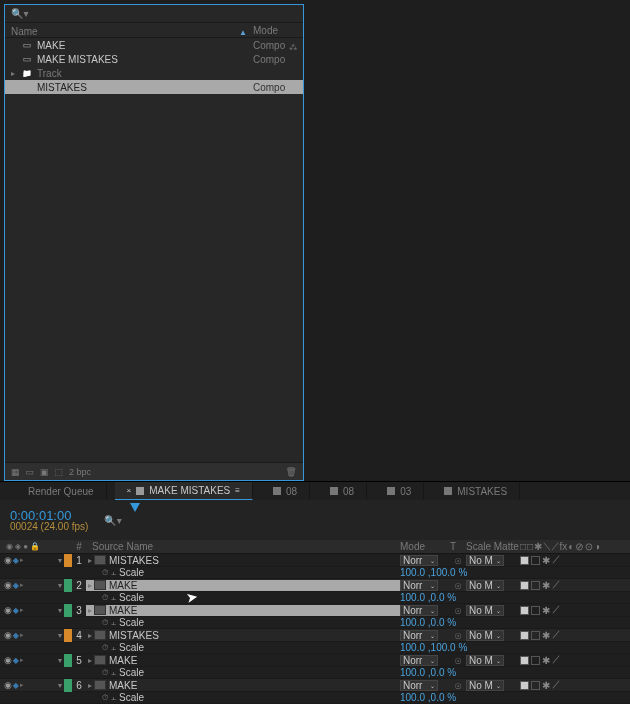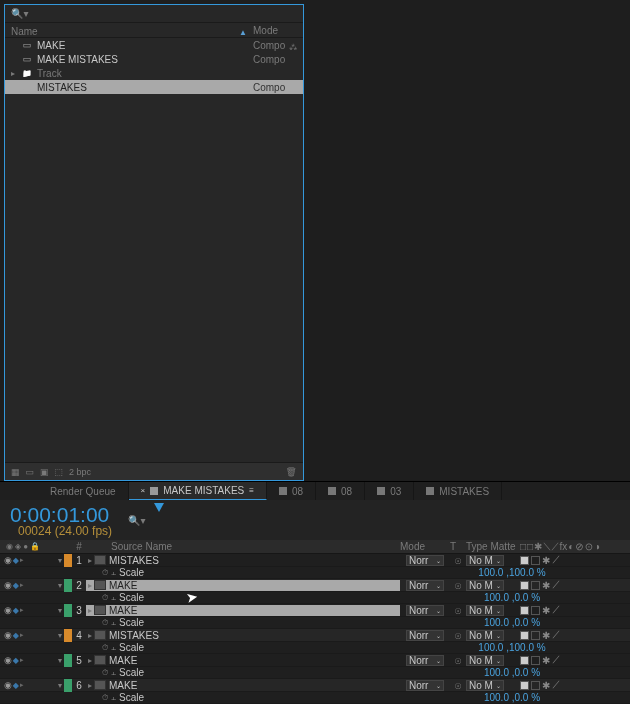--- a/index.html
+++ b/index.html
@@ -36,80 +36,80 @@
   .proj-item .type{width:50px;color:var(--dim);}
   .proj-item.selected .type{color:#333;}
   .flow-icon{font-size:7px;margin-left:2px;}
   .proj-footer{height:18px;border-top:1px solid #1a1a1a;display:flex;align-items:center;gap:6px;padding:0 6px;background:#2f2f2f;}
   .proj-footer span{color:var(--dim);font-size:9px;}
   .bpc{color:#777;font-size:8px;}
   .trash{margin-left:auto;}
 
   
   .timeline-area{flex:1;background:#1f1f1f;border-top:1px solid #000;display:flex;flex-direction:column;}
-  .tab-strip{height:18px;display:flex;align-items:center;gap:0;padding-left:16px;background:#1f1f1f;margin-left:22px;}
+  .tab-strip{height:18px;display:flex;align-items:center;gap:8px;padding-left:16px;background:#1f1f1f;}
   .tab{padding:0 12px;height:100%;display:flex;align-items:center;color:var(--dim);gap:5px;border-right:1px solid #161616;}
   .tab.active{background:#2a2a2a;color:var(--text);border-bottom:1px solid var(--blue);}
   .tab .sq{width:8px;height:8px;background:#777;display:inline-block;}
   .tab.active .sq{background:#999;}
   .tab .menu{font-size:8px;}
   
   .time-row{height:40px;display:flex;align-items:center;padding-left:10px;gap:8px;background:#232323;}
-  .time-row .timecode{color:var(--blue);font-size:21px;}
-  .time-row .frames{color:#b58f3a;font-size:12px;margin-left:8px;}
+  .time-row .timecode{color:var(--blue);font-size:13px;}
+  .time-row .frames{color:#b58f3a;font-size:10px;}
   .time-row .tsearch{color:var(--dim);margin-left:8px;}
   .time-track{flex:1;height:100%;position:relative;}
   .playhead{position:absolute;left:0;top:3px;width:0;height:0;border-left:5px solid transparent;border-right:5px solid transparent;border-top:9px solid var(--blue);}
 
   .header-row{height:14px;display:flex;align-items:center;background:#2b2b2b;border-bottom:1px solid #161616;color:var(--dim);}
   .hr-switches{width:64px;display:flex;gap:2px;padding-left:6px;}
   .hr-switches span{font-size:8px;}
   .hr-color{width:8px;}
   .hr-idx{width:14px;text-align:center;}
-  .hr-name{flex:1;padding-left:6px;margin-left:19px;}
+  .hr-name{flex:1;padding-left:6px;}
   .hr-mode{width:50px;}
   .hr-t{width:16px;}
   .hr-matte{width:54px;}
   .hr-icons{width:110px;display:flex;gap:1px;font-size:8px;}
 
   .layer-rows{flex:1;}
   .layer{height:13px;display:flex;align-items:center;border-bottom:1px solid #1a1a1a;}
   .layer.alt{background:#262626;}
   .sw-group{width:64px;display:flex;align-items:center;padding-left:4px;gap:1px;}
   .sw-group .eye{color:#999;font-size:9px;}
   .sw-group .kf{color:#3a77aa;font-size:8px;}
   .sw-group .arrow{color:var(--dim);font-size:8px;margin-left:auto;margin-right:2px;}
   .color-tag{width:8px;height:13px;}
   .color-tag.orange{background:#d88a2b;}
   .color-tag.green{background:#3aa06b;}
   .idx{width:14px;text-align:center;color:var(--text);}
   .layer-name-cell{flex:1;display:flex;align-items:center;padding-left:2px;}
   .layer-name-cell .exp{font-size:8px;color:var(--dim);margin-right:2px;}
   .layer-name-cell .box{width:12px;height:10px;background:#555;margin-right:3px;border:1px solid #333;}
   .layer-name-cell.selected{background:var(--select);color:#222;}
-  .mode-cell{width:50px;display:flex;align-items:center;justify-content:center;}
+  .mode-cell{width:50px;display:flex;align-items:center;}
   .mode-cell select, .dropdown{background:#333;color:var(--text);border:1px solid #444;height:11px;font-size:8px;padding:0 2px;}
   .dropdown{display:inline-flex;align-items:center;width:38px;justify-content:space-between;}
   .dropdown .dd-arrow{font-size:6px;}
   .t-cell{width:16px;text-align:center;}
   .t-cell .link{font-size:8px;color:#888;}
   .matte-cell{width:54px;}
   .switch-cell{width:110px;display:flex;align-items:center;gap:2px;}
   .switch-cell .sq{width:9px;height:9px;border:1px solid #555;}
   .switch-cell .sq.on{background:#ccc;}
   .switch-cell .motion{color:#888;}
   .switch-cell .dash{color:#888;}
 
   .prop{height:12px;display:flex;align-items:center;border-bottom:1px solid #1a1a1a;}
   .prop .sw-group{width:64px;}
   .prop .color-tag{width:8px;}
   .prop-name{flex:1;padding-left:30px;display:flex;align-items:center;gap:3px;}
   .prop-name .stopwatch{color:#888;font-size:8px;}
   .prop-name .graph{color:#888;font-size:8px;}
-  .prop-val{width:230px;text-align:center;padding-right:6px;color:#4aa3df;}
+  .prop-val{width:230px;text-align:left;padding-right:6px;color:#4aa3df;}
   .cursor{position:absolute;left:186px;top:589px;font-size:14px;color:#fff;pointer-events:none;transform:rotate(-10deg);}
 </style>
 </head>
 <body>
 
 <div class="project-panel">
   <div class="search-row">
     <span class="search-icon">🔍▾</span>
   </div>
   <div class="name-header">
@@ -201,21 +201,21 @@
       <span>◉</span>
       <span>◈</span>
       <span>●</span>
       <span>🔒</span>
     </div>
     <div class="hr-color"></div>
     <div class="hr-idx">#</div>
     <div class="hr-name">Source Name</div>
     <div class="hr-mode">Mode</div>
     <div class="hr-t">T</div>
-    <div class="hr-matte">Type Matte</div>
+    <div class="hr-matte">Scale Matte</div>
     <div class="hr-icons">
       <span>□</span>
         <span>□</span>
         <span>✱</span>
         <span>⟍</span>
         <span>⟋</span>
         <span>fx</span>
         <span>◐</span>
         <span>⊘</span>
         <span>⊙</span>

